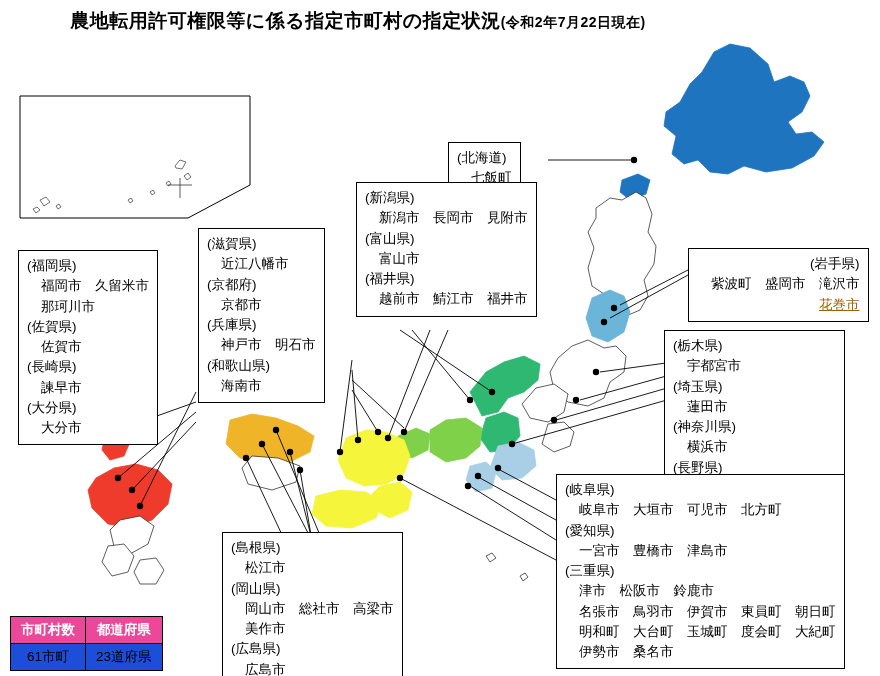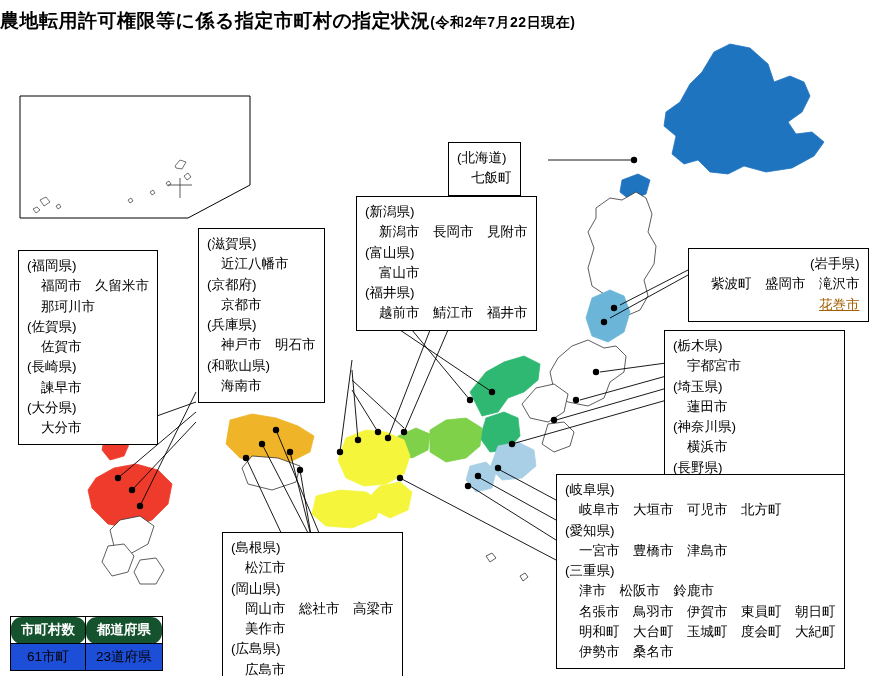--- a/index.html
+++ b/index.html
@@ -9,21 +9,21 @@
     font-family:"Liberation Sans","DejaVu Sans",sans-serif;
     position:relative;
     overflow:hidden;
     color:#000;
   }
   #root{position:relative;width:880px;height:676px;}
 
   
   .title{
     position:absolute;left:0;top:8px;width:716px;
-    text-align:left;
+    text-align:center;
     font-size:19px;font-weight:bold;
     letter-spacing:0.5px;
     white-space:nowrap;
   }
   .title .sub{font-size:14px;font-weight:bold;}
 
   
   #mapsvg{position:absolute;left:0;top:0;width:880px;height:676px;}
 
   
@@ -46,21 +46,21 @@
     position:absolute;left:10px;top:616px;
     border-collapse:collapse;
     font-size:13.5px;
   }
   .legend th,.legend td{
     border:1px solid #000;
     text-align:center;
     padding:4px 10px;
     font-weight:normal;
   }
-  .legend th{background:#14532d;color:#fff;font-weight:bold;border-radius:11px;}
+  .legend th{background:#ec4899;color:#fff;font-weight:bold;}
   .legend td{background:#1d4ed8;}
 
   
 </style>
 </head>
 <body>
 
 <div id="root">
 
   <div class="title">
@@ -203,21 +203,21 @@
     <span class="pref">(栃木県)</span>
     <span class="cities">宇都宮市</span>
     <span class="pref">(埼玉県)</span>
     <span class="cities">蓮田市</span>
     <span class="pref">(神奈川県)</span>
     <span class="cities">横浜市</span>
     <span class="pref">(長野県)</span>
     <span class="cities">飯田市　高森町　伊那市</span>
   </div>
 
-  <div class="box" style="left:356px;top:196px;">
+  <div class="box" style="left:356px;top:182px;">
     <span class="pref">(新潟県)</span>
     <span class="cities">新潟市　長岡市　見附市</span>
     <span class="pref">(富山県)</span>
     <span class="cities">富山市</span>
     <span class="pref">(福井県)</span>
     <span class="cities">越前市　鯖江市　福井市</span>
   </div>
 
   <div class="box" style="left:198px;top:228px;">
     <span class="pref">(滋賀県)</span>

